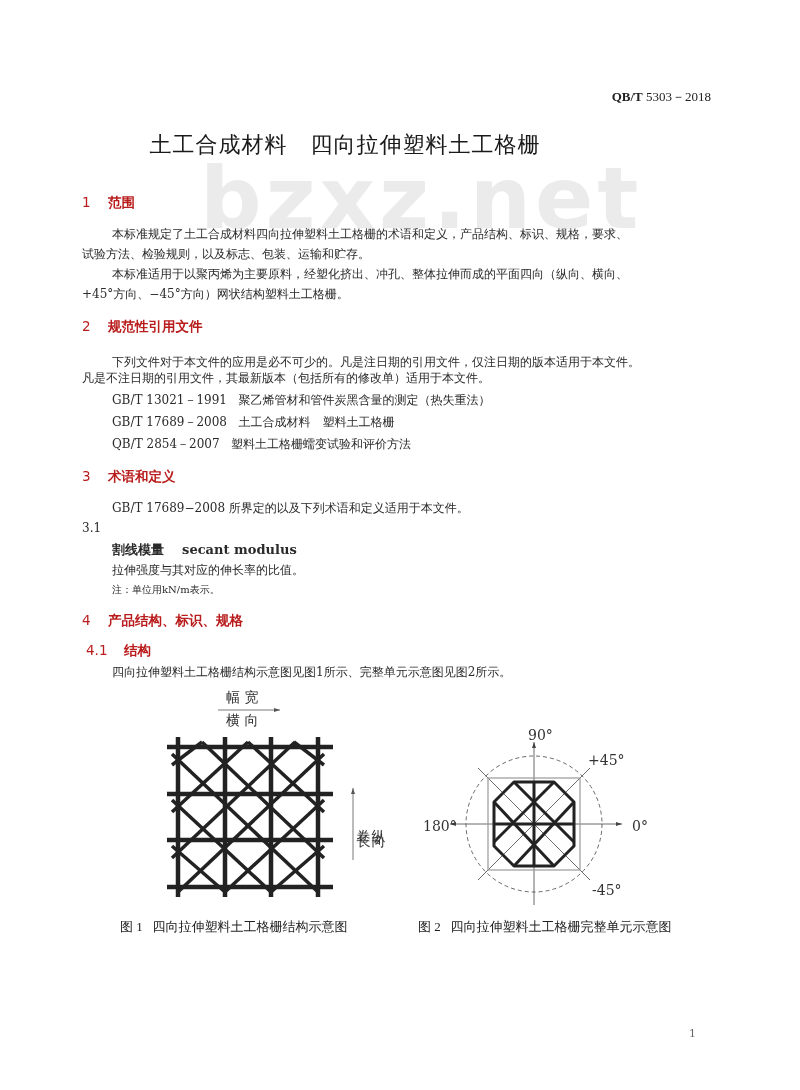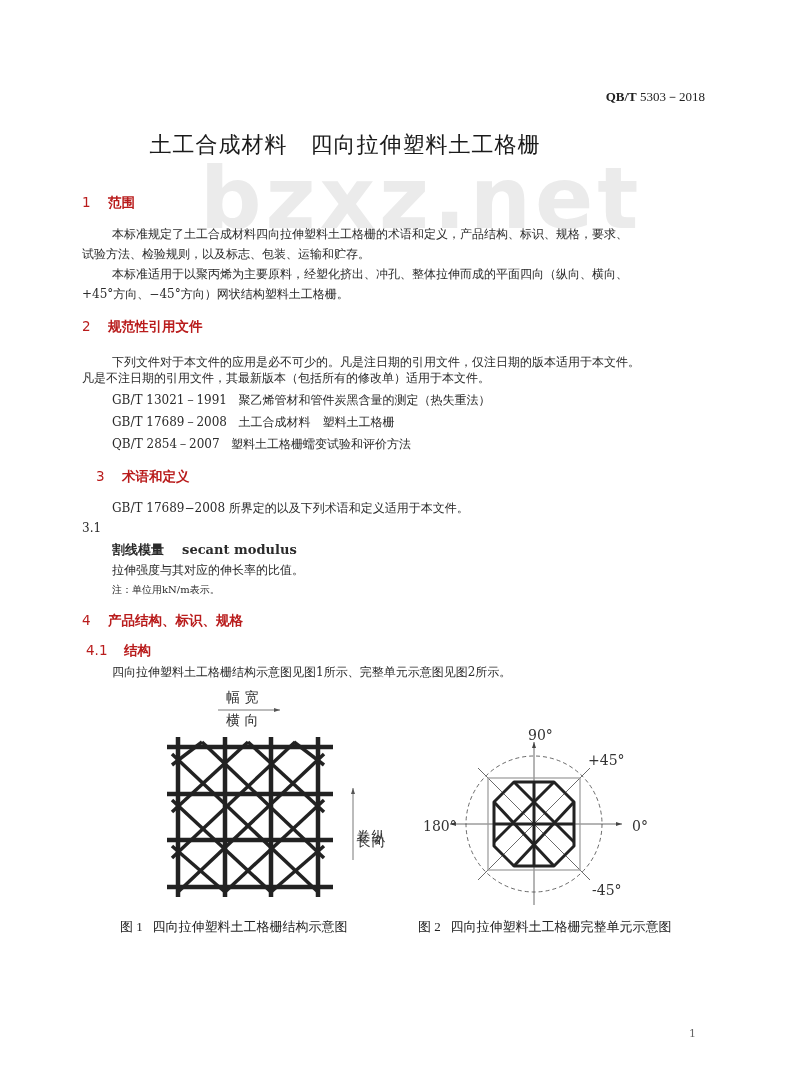--- a/index.html
+++ b/index.html
@@ -1,19 +1,19 @@
 <!DOCTYPE html>
 <html><head>
 <meta charset="utf-8">
 <style>
   html, body { margin:0; padding:0; background:#ffffff; }
   body { width:800px; height:1090px; position:relative; overflow:hidden;
          font-family:"DejaVu Serif","Liberation Serif",serif; color:#222; }
   .abs { position:absolute; white-space:nowrap; }
-  .std-code { right:95px; top:88px; font-size:13px; font-family:"Liberation Serif",serif; }
+  .std-code { right:89px; top:88px; font-size:13px; font-family:"Liberation Serif",serif; }
   .std-code b { font-weight:bold; }
   .title { left:0; width:690px; text-align:center; top:130px; font-size:22px;
            font-family:"DejaVu Sans","Liberation Sans",sans-serif; color:#1a1a1a; letter-spacing:1px; }
   .watermark { left:200px; top:148px; font-size:86px; font-weight:bold;
                font-family:"DejaVu Sans","Liberation Sans",sans-serif; color:#ebebeb;
                letter-spacing:4px; z-index:0; }
   .h1 { font-size:13.5px; font-family:"DejaVu Sans","Liberation Sans",sans-serif; font-weight:bold; color:#b91c1c; }
   .h1 .num { display:inline-block; width:26px; font-weight:normal; }
   .p { font-size:12px; line-height:20px; color:#2a2a2a; }
   .indent { left:112px; }
@@ -54,21 +54,21 @@
 <div class="abs p indent z1" style="top:390px;">
   <span>GB/T 13021－1991</span>&nbsp;&nbsp;&nbsp;<span>聚乙烯管材和管件炭黑含量的测定（热失重法）</span>
 </div>
 <div class="abs p indent z1" style="top:412px;">
   <span>GB/T 17689－2008</span>&nbsp;&nbsp;&nbsp;<span>土工合成材料　塑料土工格栅</span>
 </div>
 <div class="abs p indent z1" style="top:434px;">
   <span>QB/T 2854－2007</span>&nbsp;&nbsp;&nbsp;<span>塑料土工格栅蠕变试验和评价方法</span>
 </div>
 
-<div class="abs h1 z1" style="left:96px;top:468px;">
+<div class="abs h1 z1" style="left:82px;top:468px;">
   <span class="num">3</span><span>术语和定义</span>
 </div>
 <div class="abs p indent z1" style="top:498px;">GB/T 17689−2008 所界定的以及下列术语和定义适用于本文件。</div>
 <div class="abs p flush z1" style="top:518px;">3.1</div>
 <div class="abs p indent z1 term" style="top:540px;">
   <span>割线模量</span>&nbsp;&nbsp;&nbsp;&nbsp;<span>secant modulus</span>
 </div>
 <div class="abs p indent z1" style="top:560px;">拉伸强度与其对应的伸长率的比值。</div>
 <div class="abs p indent z1 note" style="top:580px;">注：单位用kN/m表示。</div>
 

